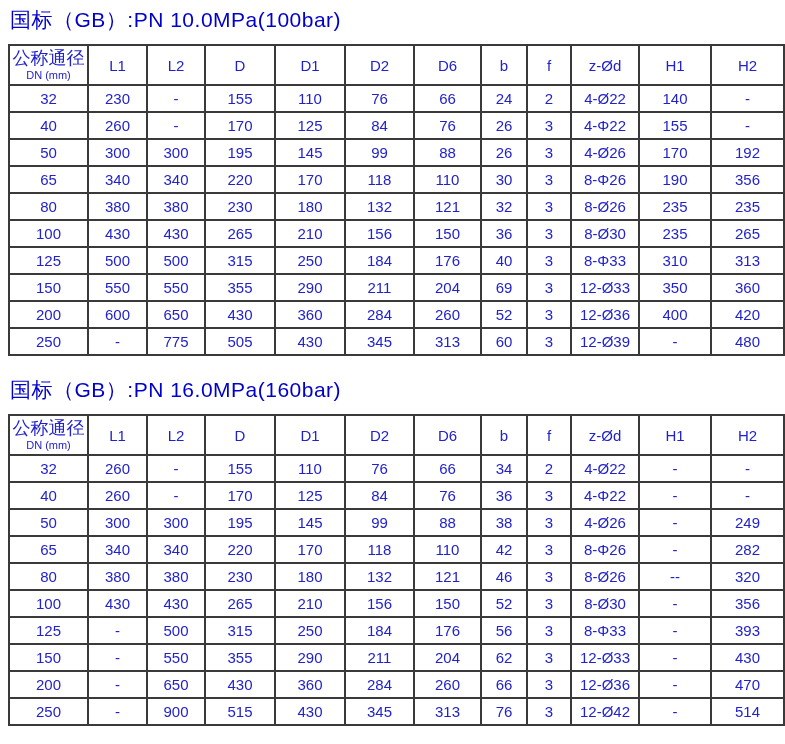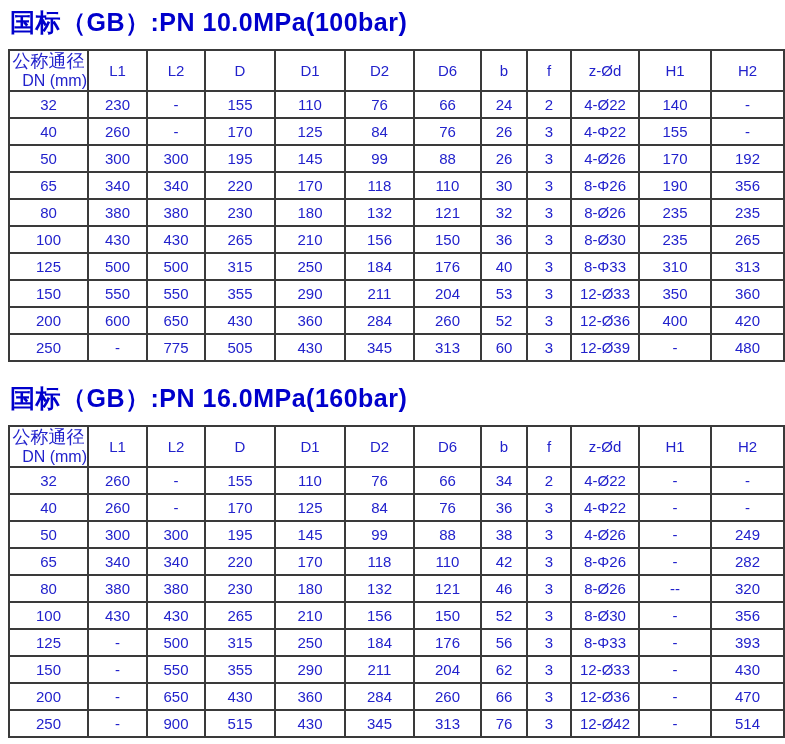--- a/index.html
+++ b/index.html
@@ -12,22 +12,22 @@
   .page {
     width: 785px;
     height: 744px;
     box-sizing: border-box;
     padding: 2px 0 0 0;
     background: #ffffff;
     overflow: hidden;
   }
   .table-title {
     margin: 4px 0 10px 10px;
-    font-size: 25px;
-    font-weight: bold;
+    font-size: 21px;
+    font-weight: normal;
     color: #0000cc;
     letter-spacing: 0.5px;
   }
   .table-block.second .table-title {
     margin-top: 20px;
   }
   table.spec-table {
     border-collapse: collapse;
     table-layout: fixed;
     width: 775px;
@@ -55,22 +55,21 @@
   }
   th.dn-th {
     line-height: 1.15;
   }
   .dn-l1 {
     display: block;
     font-size: 18px;
   }
   .dn-l2 {
     display: block;
-    font-size: 16px;
-    text-align: right;
+    font-size: 11px;
   }
   
   col.c0  { width: 79px; }
   col.c1  { width: 59px; }
   col.c2  { width: 58px; }
   col.c3  { width: 70px; }
   col.c4  { width: 70px; }
   col.c5  { width: 69px; }
   col.c6  { width: 67px; }
   col.c7  { width: 46px; }
@@ -220,21 +219,21 @@
             <td>313</td>
           </tr>
           <tr>
             <td>150</td>
             <td>550</td>
             <td>550</td>
             <td>355</td>
             <td>290</td>
             <td>211</td>
             <td>204</td>
-            <td>53</td>
+            <td>69</td>
             <td>3</td>
             <td>12-Ø33</td>
             <td>350</td>
             <td>360</td>
           </tr>
           <tr>
             <td>200</td>
             <td>600</td>
             <td>650</td>
             <td>430</td>

